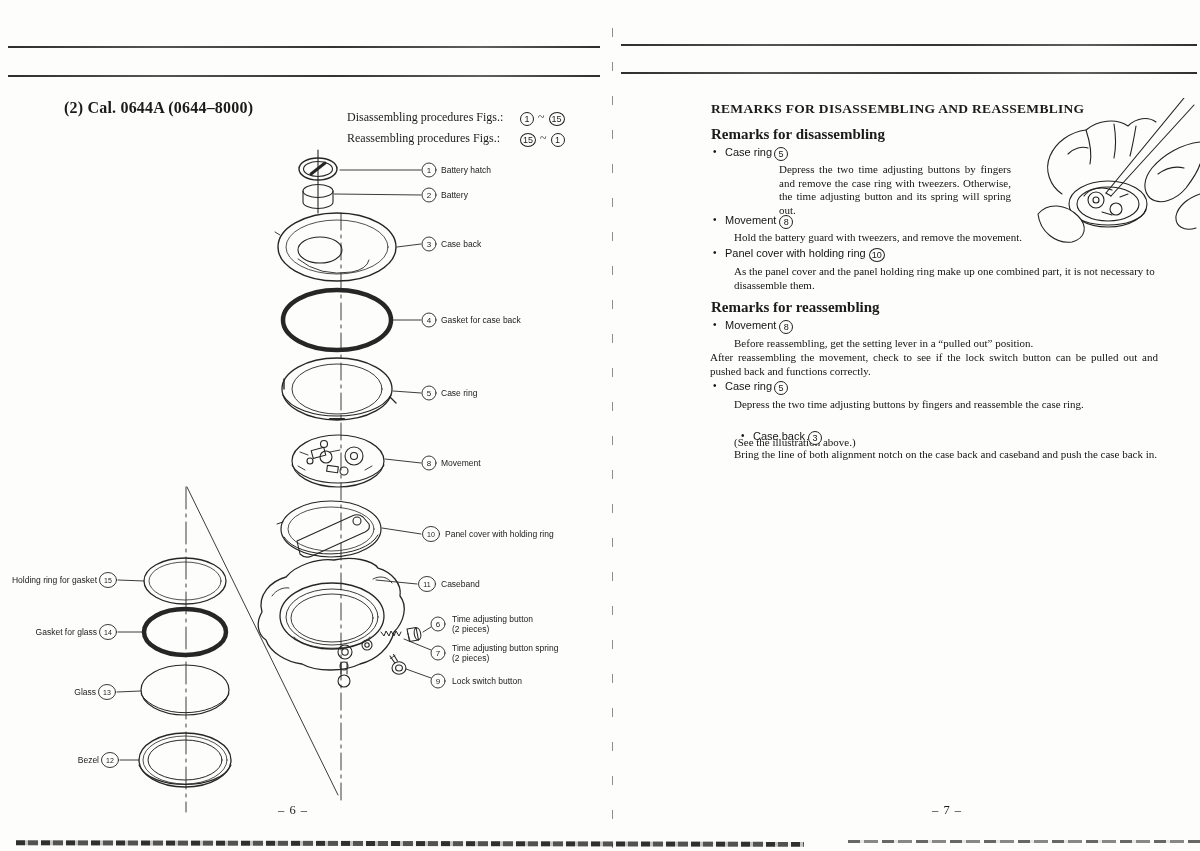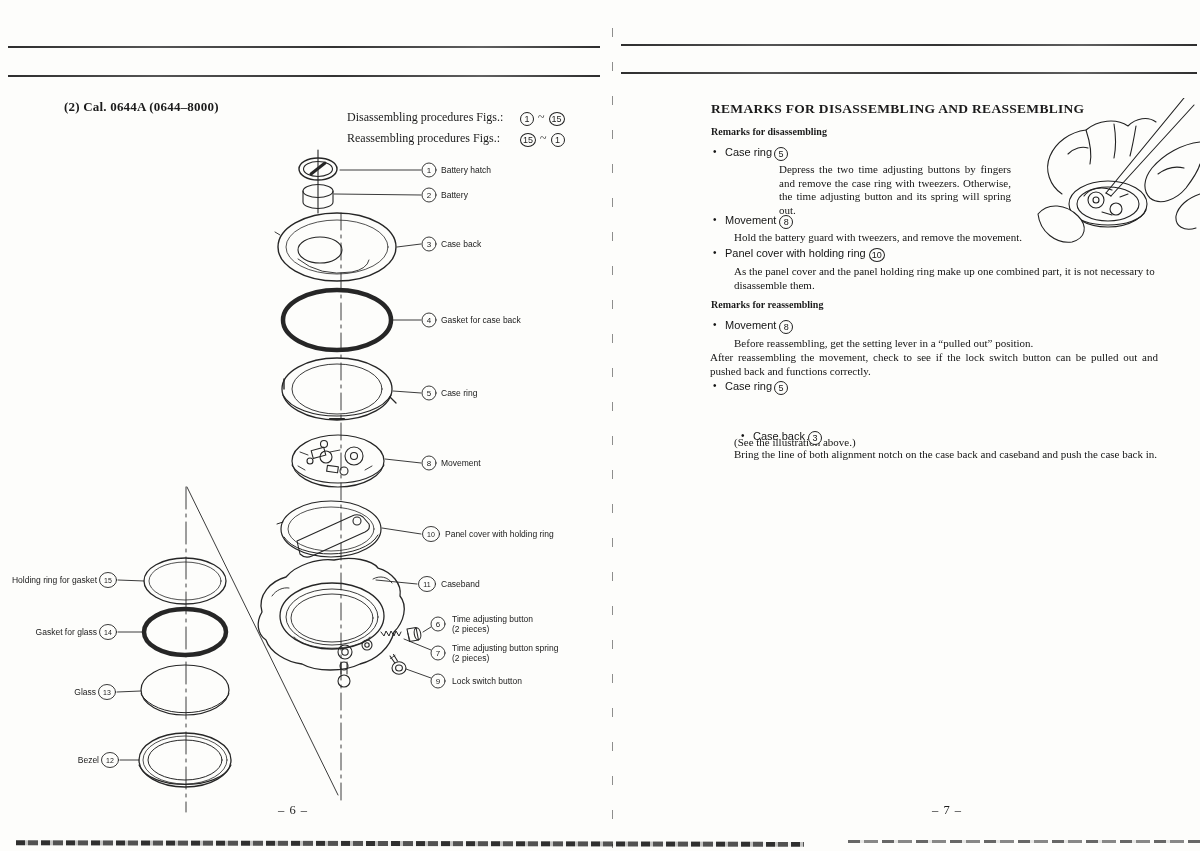--- a/index.html
+++ b/index.html
@@ -8,30 +8,30 @@
   .rule{position:absolute;height:2px;background:linear-gradient(90deg,#2e2e2e,#555 25%,#333 55%,#606060 80%,#2e2e2e);}
   .rule.thin{height:1.6px;}
   .fold{position:absolute;left:612px;top:28px;height:820px;width:1px;
         background:repeating-linear-gradient(180deg,rgba(50,50,50,.55) 0 9px,rgba(50,50,50,0) 9px 34px);}
   .bottom-edge-l{position:absolute;left:16px;top:841px;width:788px;height:5px;
         background:repeating-linear-gradient(90deg,rgba(25,25,25,.9) 0 9px,rgba(25,25,25,.25) 9px 12px,rgba(25,25,25,.75) 12px 22px,rgba(25,25,25,.05) 22px 25px);
         transform:rotate(.12deg);}
   .bottom-edge-r{position:absolute;left:848px;top:840px;width:352px;height:3px;
         background:repeating-linear-gradient(90deg,rgba(40,40,40,.7) 0 12px,rgba(40,40,40,.1) 12px 16px,rgba(40,40,40,.55) 16px 30px,rgba(40,40,40,0) 30px 34px);}
   .abs{position:absolute;}
-  .hdr-left{font-size:13px;font-weight:bold;letter-spacing:.2px;}
+  .hdr-left{font-size:16px;font-weight:bold;letter-spacing:.2px;}
   .proc-line{font-size:12px;white-space:nowrap;}
   .proc-label{display:inline-block;width:170px;margin-left:16px;}
   .circ, .circ2{display:inline-block;box-sizing:border-box;min-width:14px;height:14px;line-height:12.5px;
         border:1px solid #222;border-radius:50%;text-align:center;padding:0 2px;
         font-family:"Liberation Sans",sans-serif;font-size:9px;vertical-align:-1px;background:#fdfdfb;}
   .tilde{display:inline-block;margin:0 4px;font-size:12px;}
   .page-num{font-size:12.5px;letter-spacing:1px;}
   .rp-title{font-size:13.5px;font-weight:bold;letter-spacing:.3px;white-space:nowrap;}
-  .sec-head{font-size:10px;font-weight:bold;}
+  .sec-head{font-size:15px;font-weight:bold;}
   .b-head{font-family:"Liberation Sans",sans-serif;font-size:11px;white-space:nowrap;color:#151515;}
   .b-dot{display:inline-block;width:12px;font-size:10px;vertical-align:1px;}
   .b-body{font-size:11px;line-height:13.6px;text-align:justify;color:#141414;}
   .b-body.nw{white-space:nowrap;text-align:right;}
   svg text{font-family:"Liberation Sans",sans-serif;fill:#1a1a1a;}
   svg .lbl{font-size:8.5px;}
   svg .num{font-size:8px;}
   svg .num2{font-size:7px;}
 </style>
 </head>
@@ -296,20 +296,21 @@
 
   <div class="abs b-head" style="left:713px;top:319px;">
     <span class="b-dot">•</span><span>Movement</span><span class="circ" style="margin-left:3px;">8</span>
   </div>
   <div class="abs b-body nw" style="left:734px;top:337px;">Before reassembling, get the setting lever in a “pulled out” position.</div>
   <div class="abs b-body" style="left:710px;top:351px;width:448px;">After reassembling the movement, check to see if the lock switch button can be pulled out and pushed back and functions correctly.</div>
 
   <div class="abs b-head" style="left:713px;top:380px;">
     <span class="b-dot">•</span><span>Case ring</span><span class="circ" style="margin-left:2px;">5</span>
   </div>
+  <div class="abs b-body nw" style="left:734px;top:398px;">Depress the two time adjusting buttons by fingers and reassemble the case ring.</div>
   <div class="abs b-body nw" style="left:734px;top:436px;">(See the illustration above.)</div>
 
   <div class="abs b-head" style="left:713px;top:430px;margin-left:28px;">
     <span class="b-dot">•</span><span>Case back</span><span class="circ" style="margin-left:3px;">3</span>
   </div>
   <div class="abs b-body" style="left:734px;top:448px;width:448px;">Bring the line of both alignment notch on the case back and caseband and push the case back in.</div>
 
   <svg class="abs" style="left:1032px;top:98px;" width="168" height="152" viewBox="0 0 168 152" fill="none" stroke="#222" stroke-width="1.1" stroke-linecap="round" stroke-linejoin="round">
     <g>
       <ellipse cx="76" cy="106" rx="39" ry="23"></ellipse>

